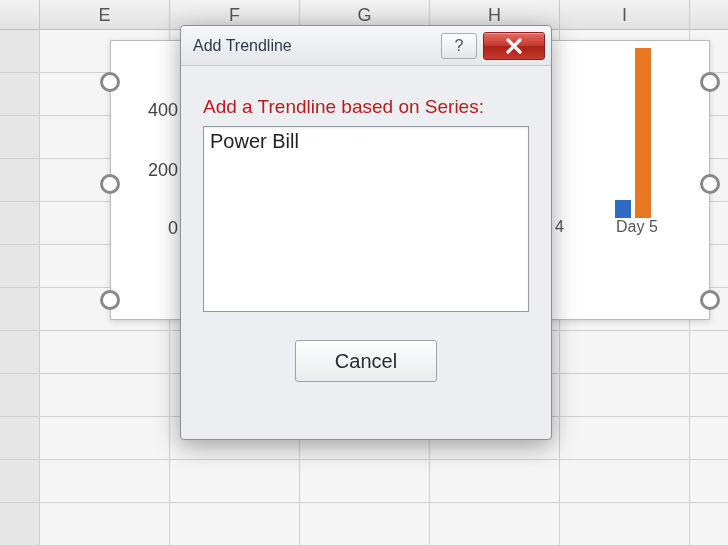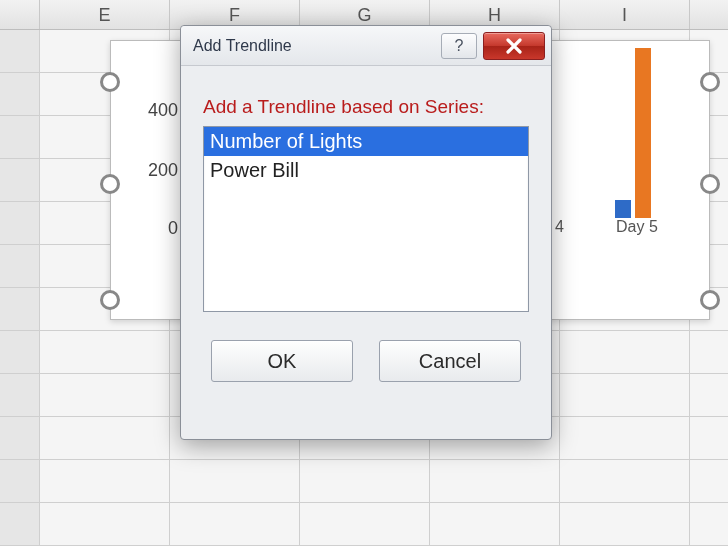--- a/index.html
+++ b/index.html
@@ -355,21 +355,19 @@
     </div>
     <div class="close-btn">
       <svg width="18" height="16" viewBox="0 0 18 16">
         <path d="M3 2 L15 14 M15 2 L3 14" stroke="#fff" stroke-width="3.2" stroke-linecap="round"></path>
       </svg>
     </div>
   </div>
   <div class="dialog-body">
     <div class="prompt">Add a Trendline based on Series:</div>
     <div class="listbox">
-      <div class="list-item selected">Number of Lights</div>
       <div class="list-item">Power Bill</div>
     </div>
     <div class="button-row">
-      <button class="dlg-button">OK</button>
       <button class="dlg-button">Cancel</button>
     </div>
   </div>
 </div>
 
 </body></html>

